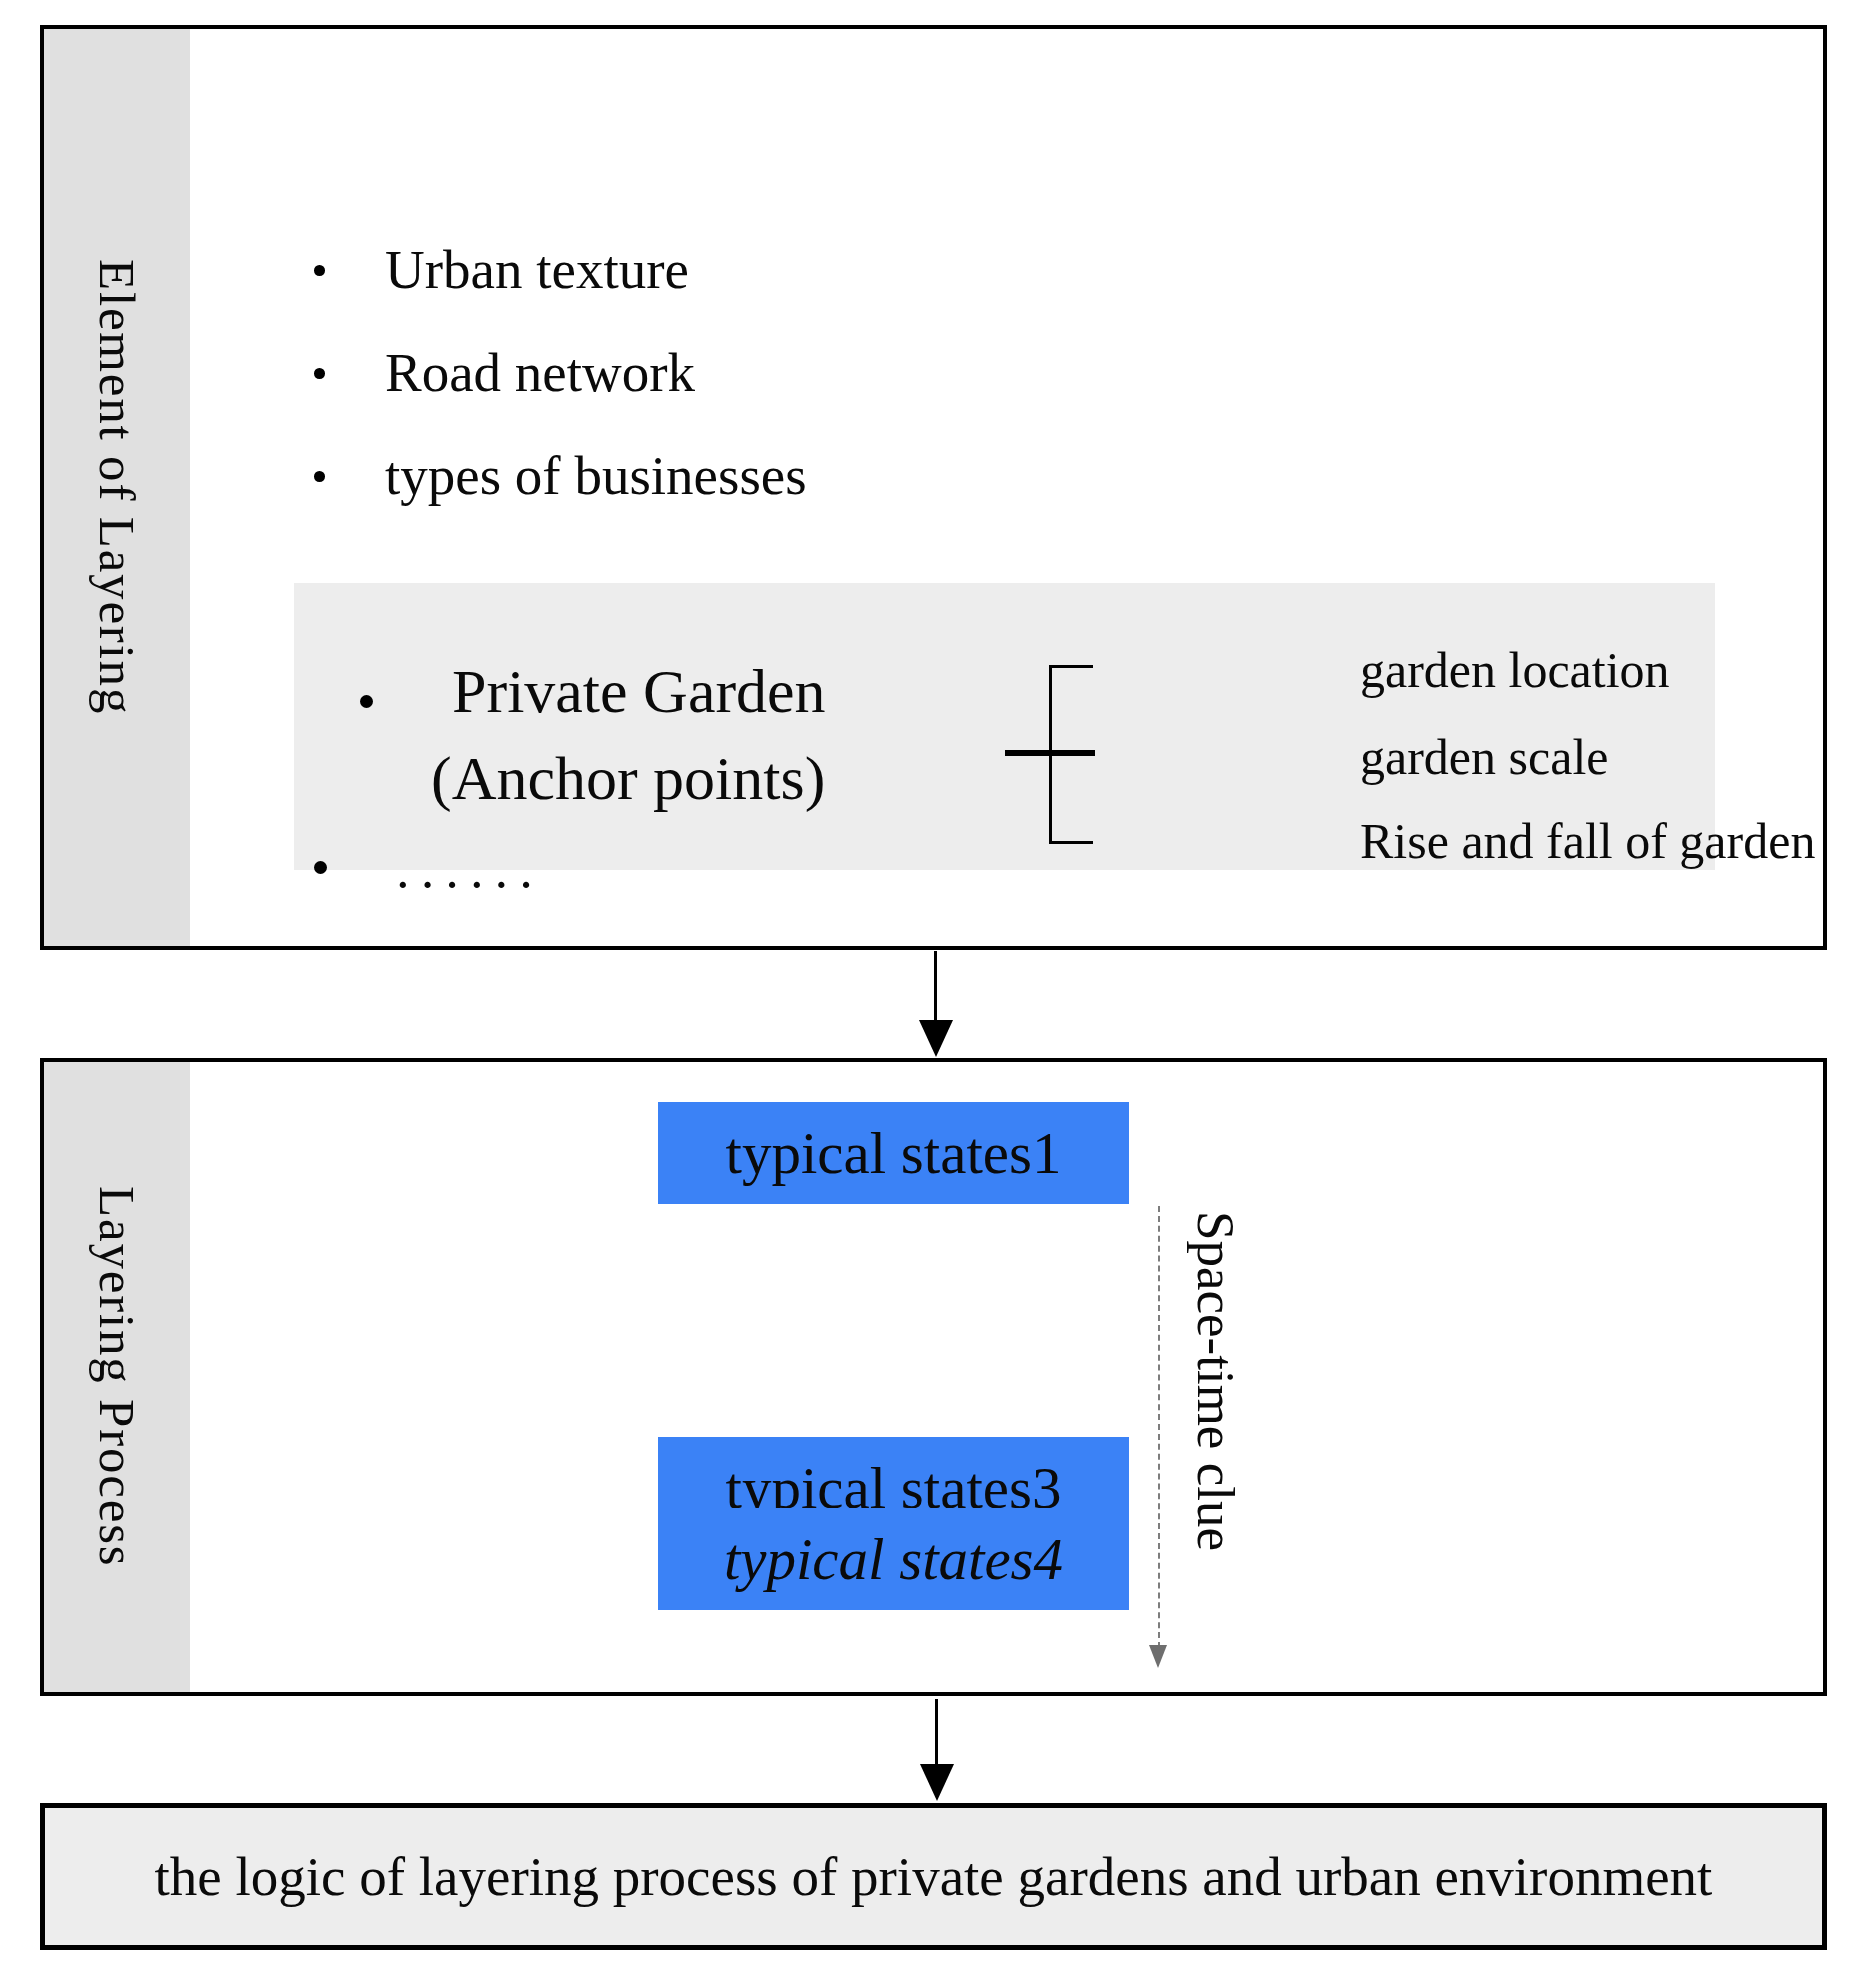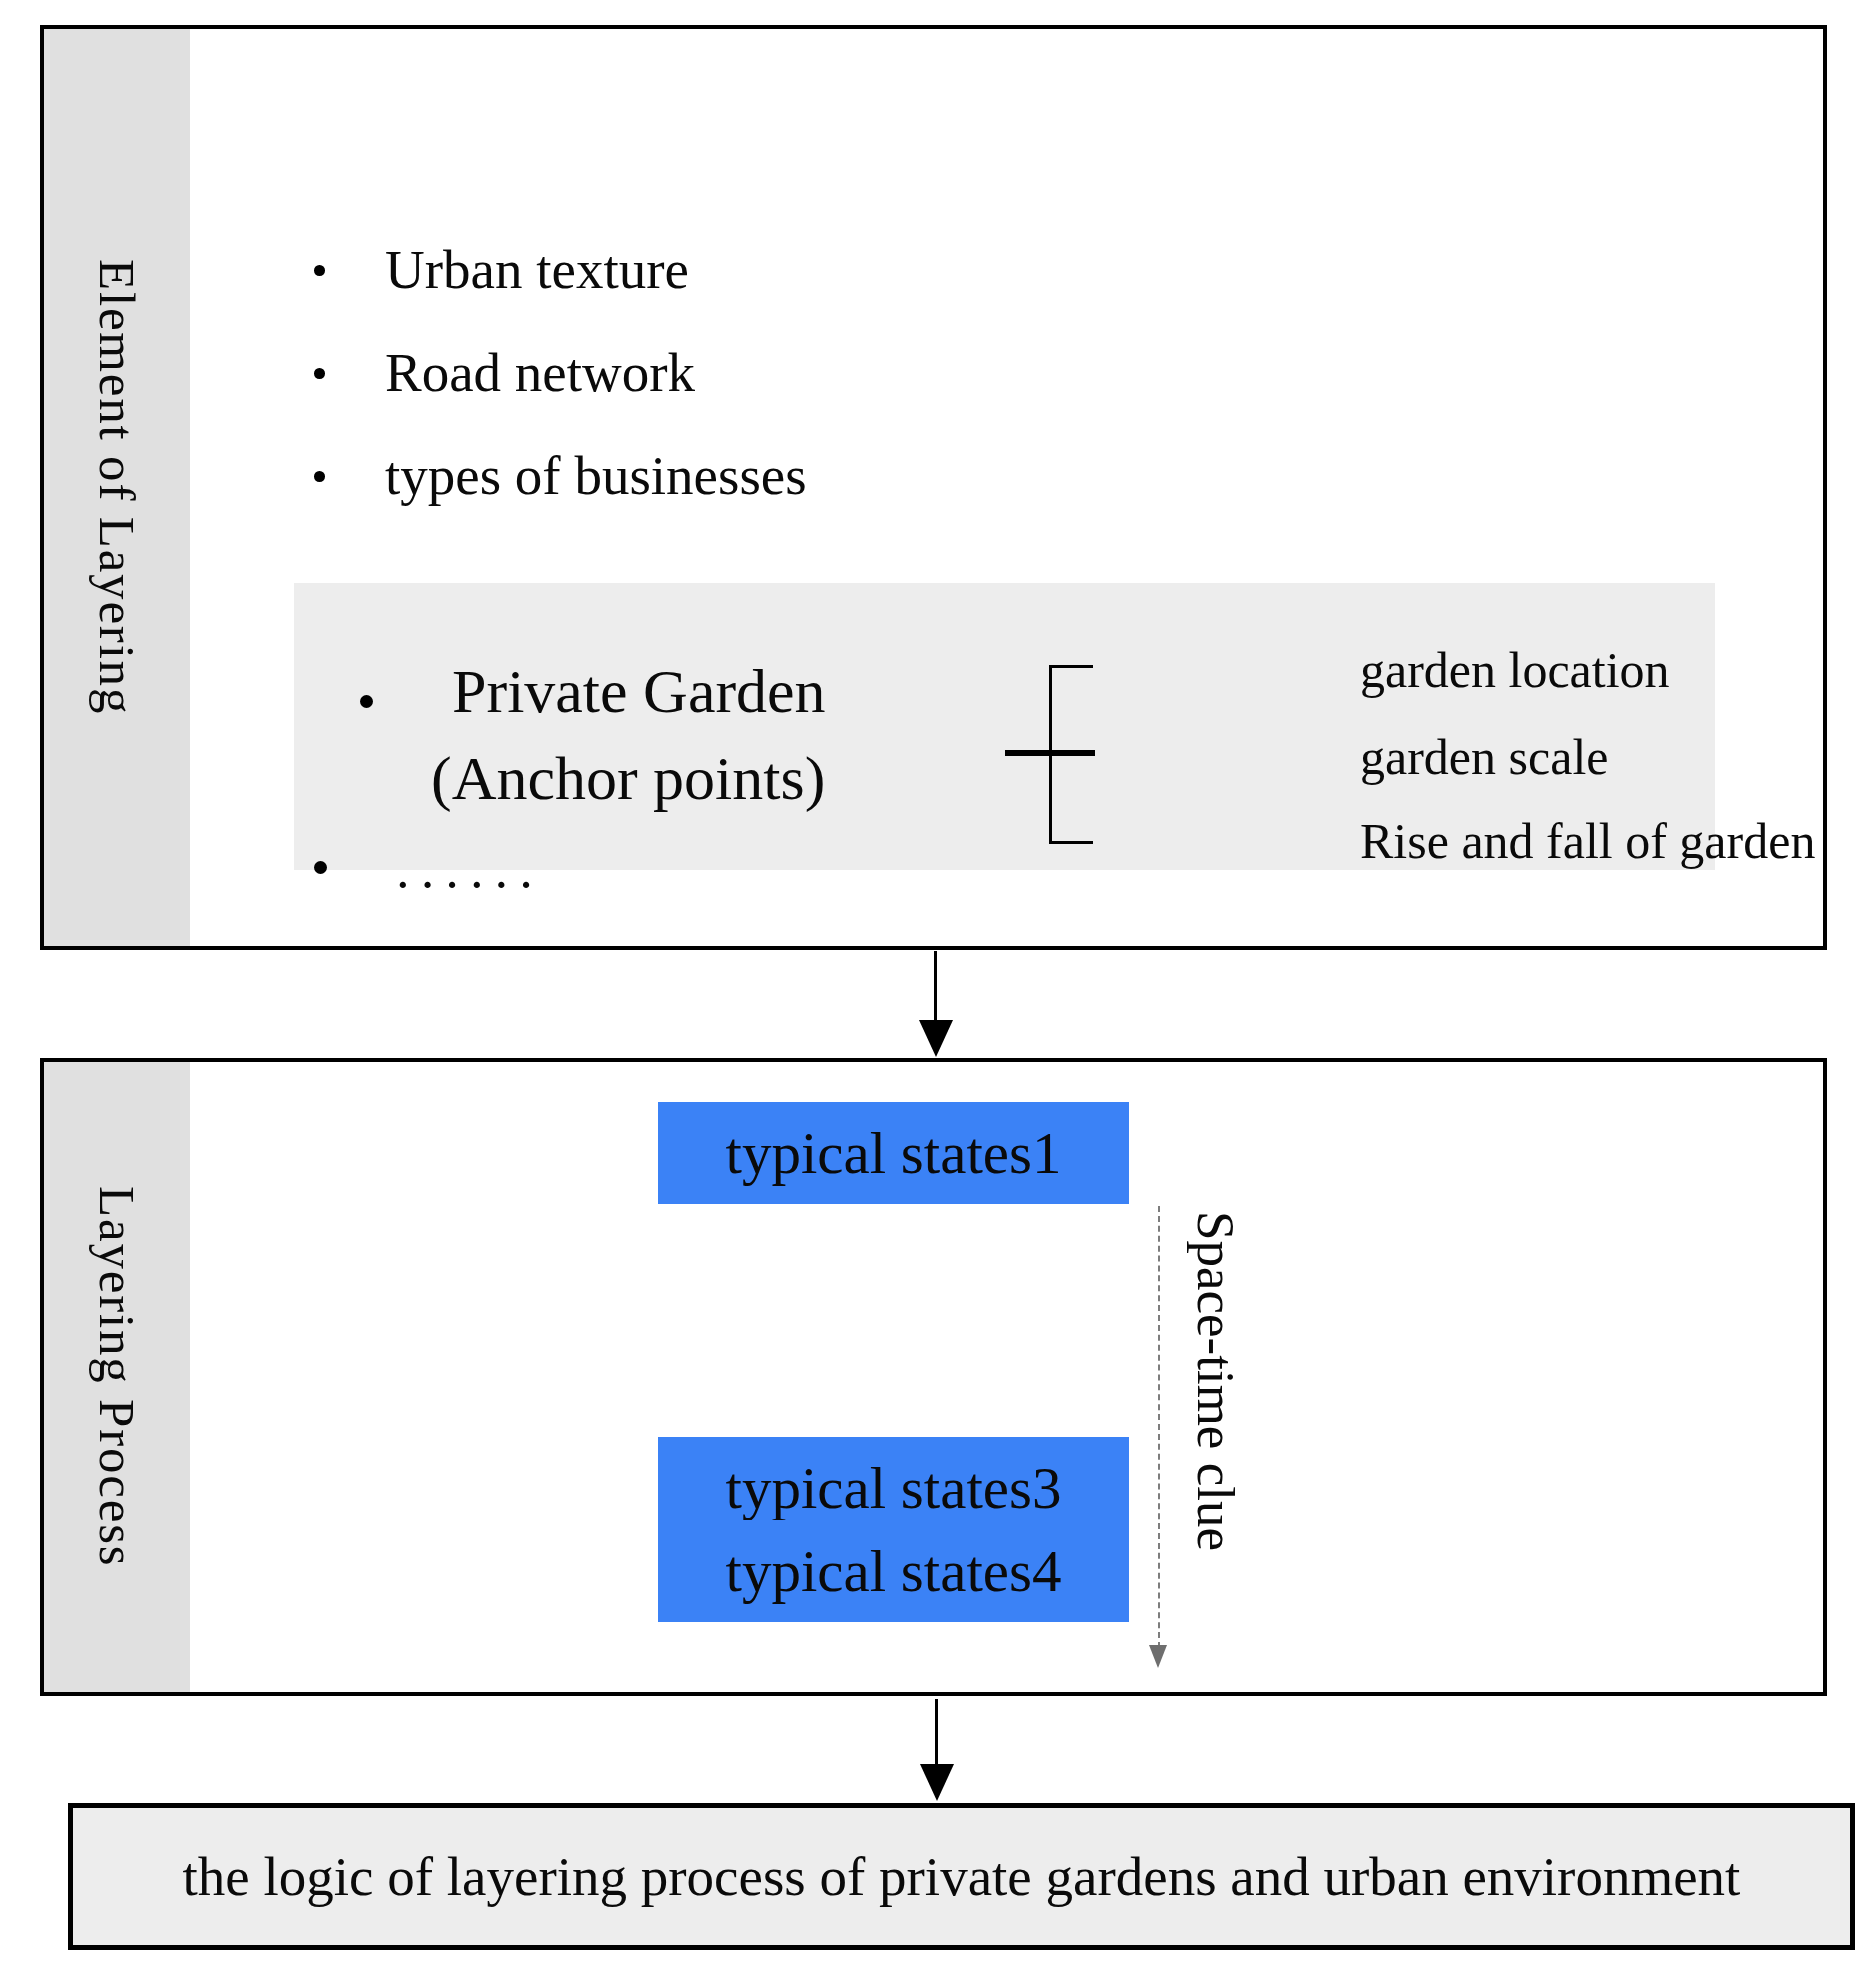--- a/index.html
+++ b/index.html
@@ -5,21 +5,21 @@
   html,body { margin:0; padding:0; background:#ffffff; }
   #canvas {
     position:relative; width:1857px; height:1981px; background:#ffffff;
     font-family:"Liberation Serif","DejaVu Serif",serif; color:#0a0a0a;
     overflow:hidden;
   }
   .outer-box { position:absolute; left:40px; width:1787px; border:4.4px solid #000; background:#fff; box-sizing:border-box; }
   #box1 { top:25px;  height:925px; }
   #box2 { top:1058px; height:638px; }
   #box3 { top:1803px; height:147px; background:#ededed; border-width:5.3px;
-          display:flex; align-items:center; justify-content:center;margin-left:28px; }
+          display:flex; align-items:center; justify-content:center; }
   .sidebar { position:absolute; left:0; top:0; bottom:0; width:146px; background:#e0e0e0;
              display:flex; align-items:center; justify-content:center; }
   .vtext { writing-mode:vertical-rl; text-orientation:sideways; white-space:nowrap;
            font-size:51px; letter-spacing:1.8px; }
   .title { position:absolute; left:335px; top:74px; font-size:74px; white-space:nowrap; }
   .bullet-row { position:absolute; white-space:nowrap; }
   .dot { position:absolute; background:#000; border-radius:50%; }
   .b-text { position:absolute; font-size:55px; white-space:nowrap; }
   .panel { position:absolute; left:250px; top:510px; width:1421px; height:287px; background:#ededed;margin-top:44px; }
   .pg-line { position:absolute; font-size:62px; white-space:nowrap; }
@@ -89,21 +89,21 @@
   <div class="arrow-line" style="left:934px; top:951px; height:73px;"></div>
   <div class="arrow-head" style="left:919px; top:1020px;"></div>
 
   <div id="box2" class="outer-box">
     <div class="sidebar">
       <div class="vtext">Layering Process</div>
     </div>
 
     <div class="state-box" style="top:40px;">typical states1</div>
     <div class="state-box" style="top:327px;margin-top:48px;">typical states3</div>
-    <div class="state-box" style="top:458px;">typical states4</div>
+    <div class="state-box" style="top:446px;font-style:italic;">typical states4</div>
 
     <div class="dashed-line"></div>
     <div class="dashed-head"></div>
     <div class="spacetime">Space-time clue</div>
   </div>
 
   <div class="arrow-line" style="left:935px; top:1699px; height:69px;"></div>
   <div class="arrow-head" style="left:920px; top:1764px;"></div>
 
   <div id="box3" class="outer-box">

